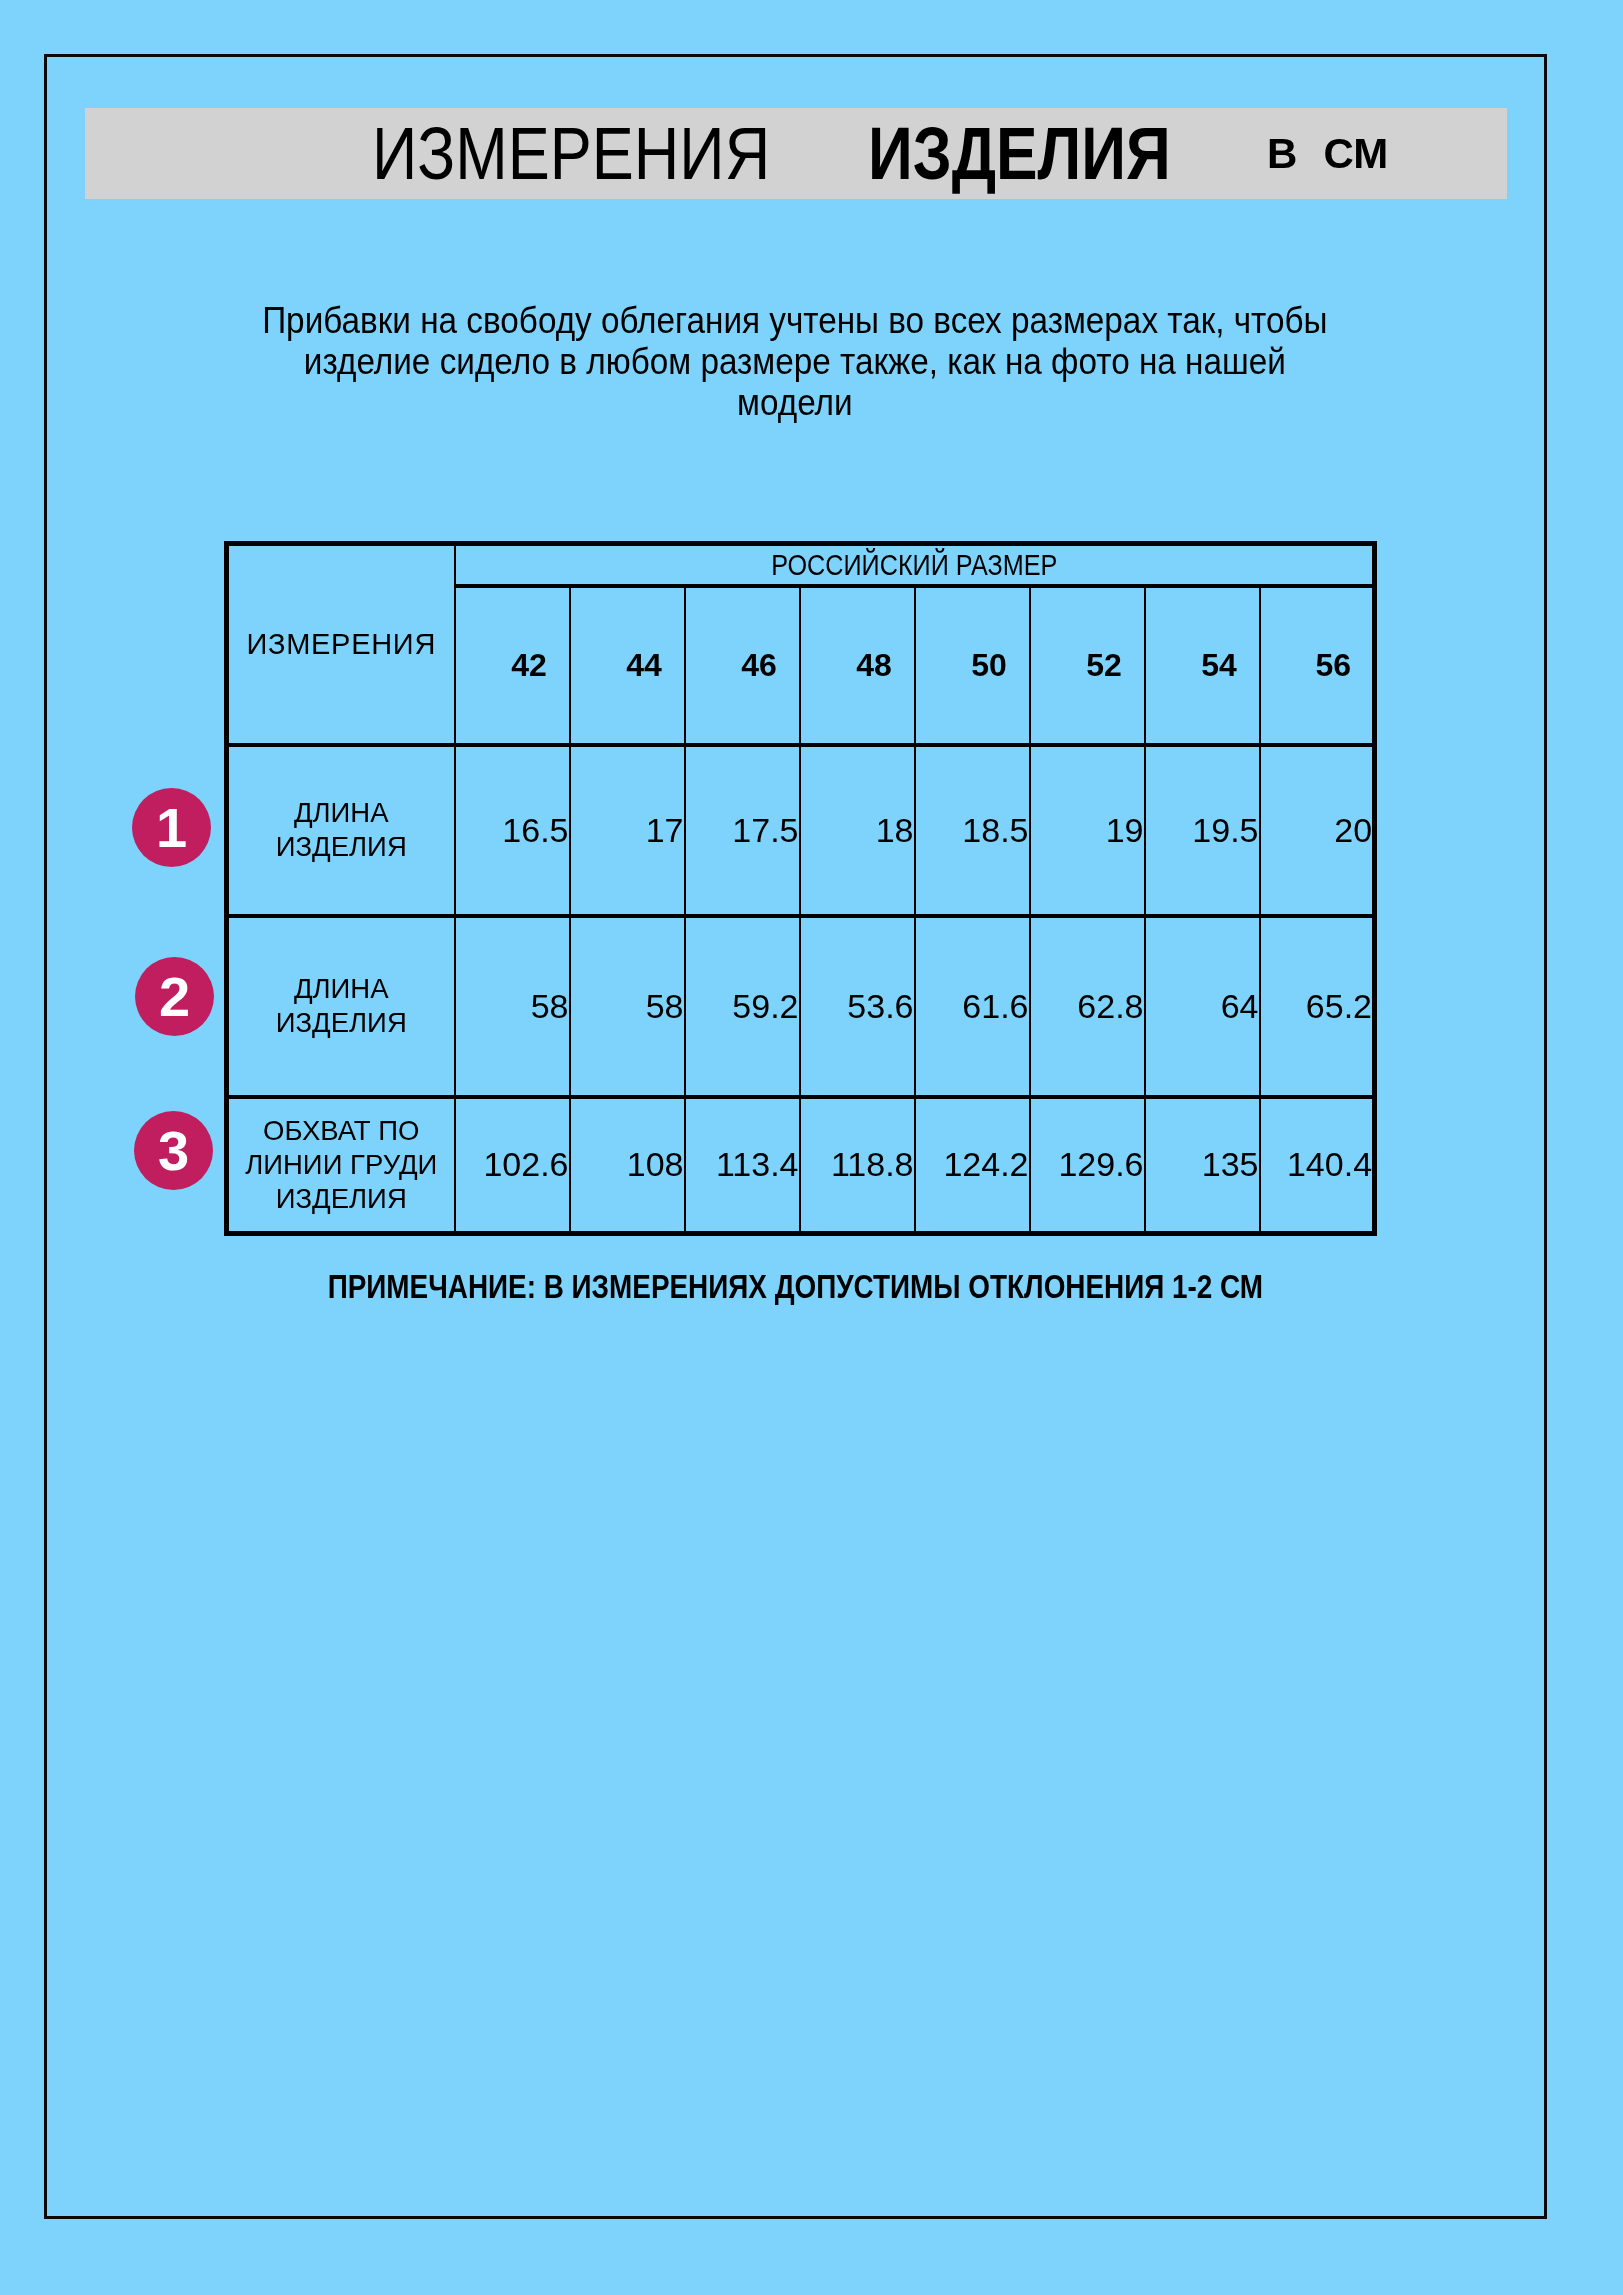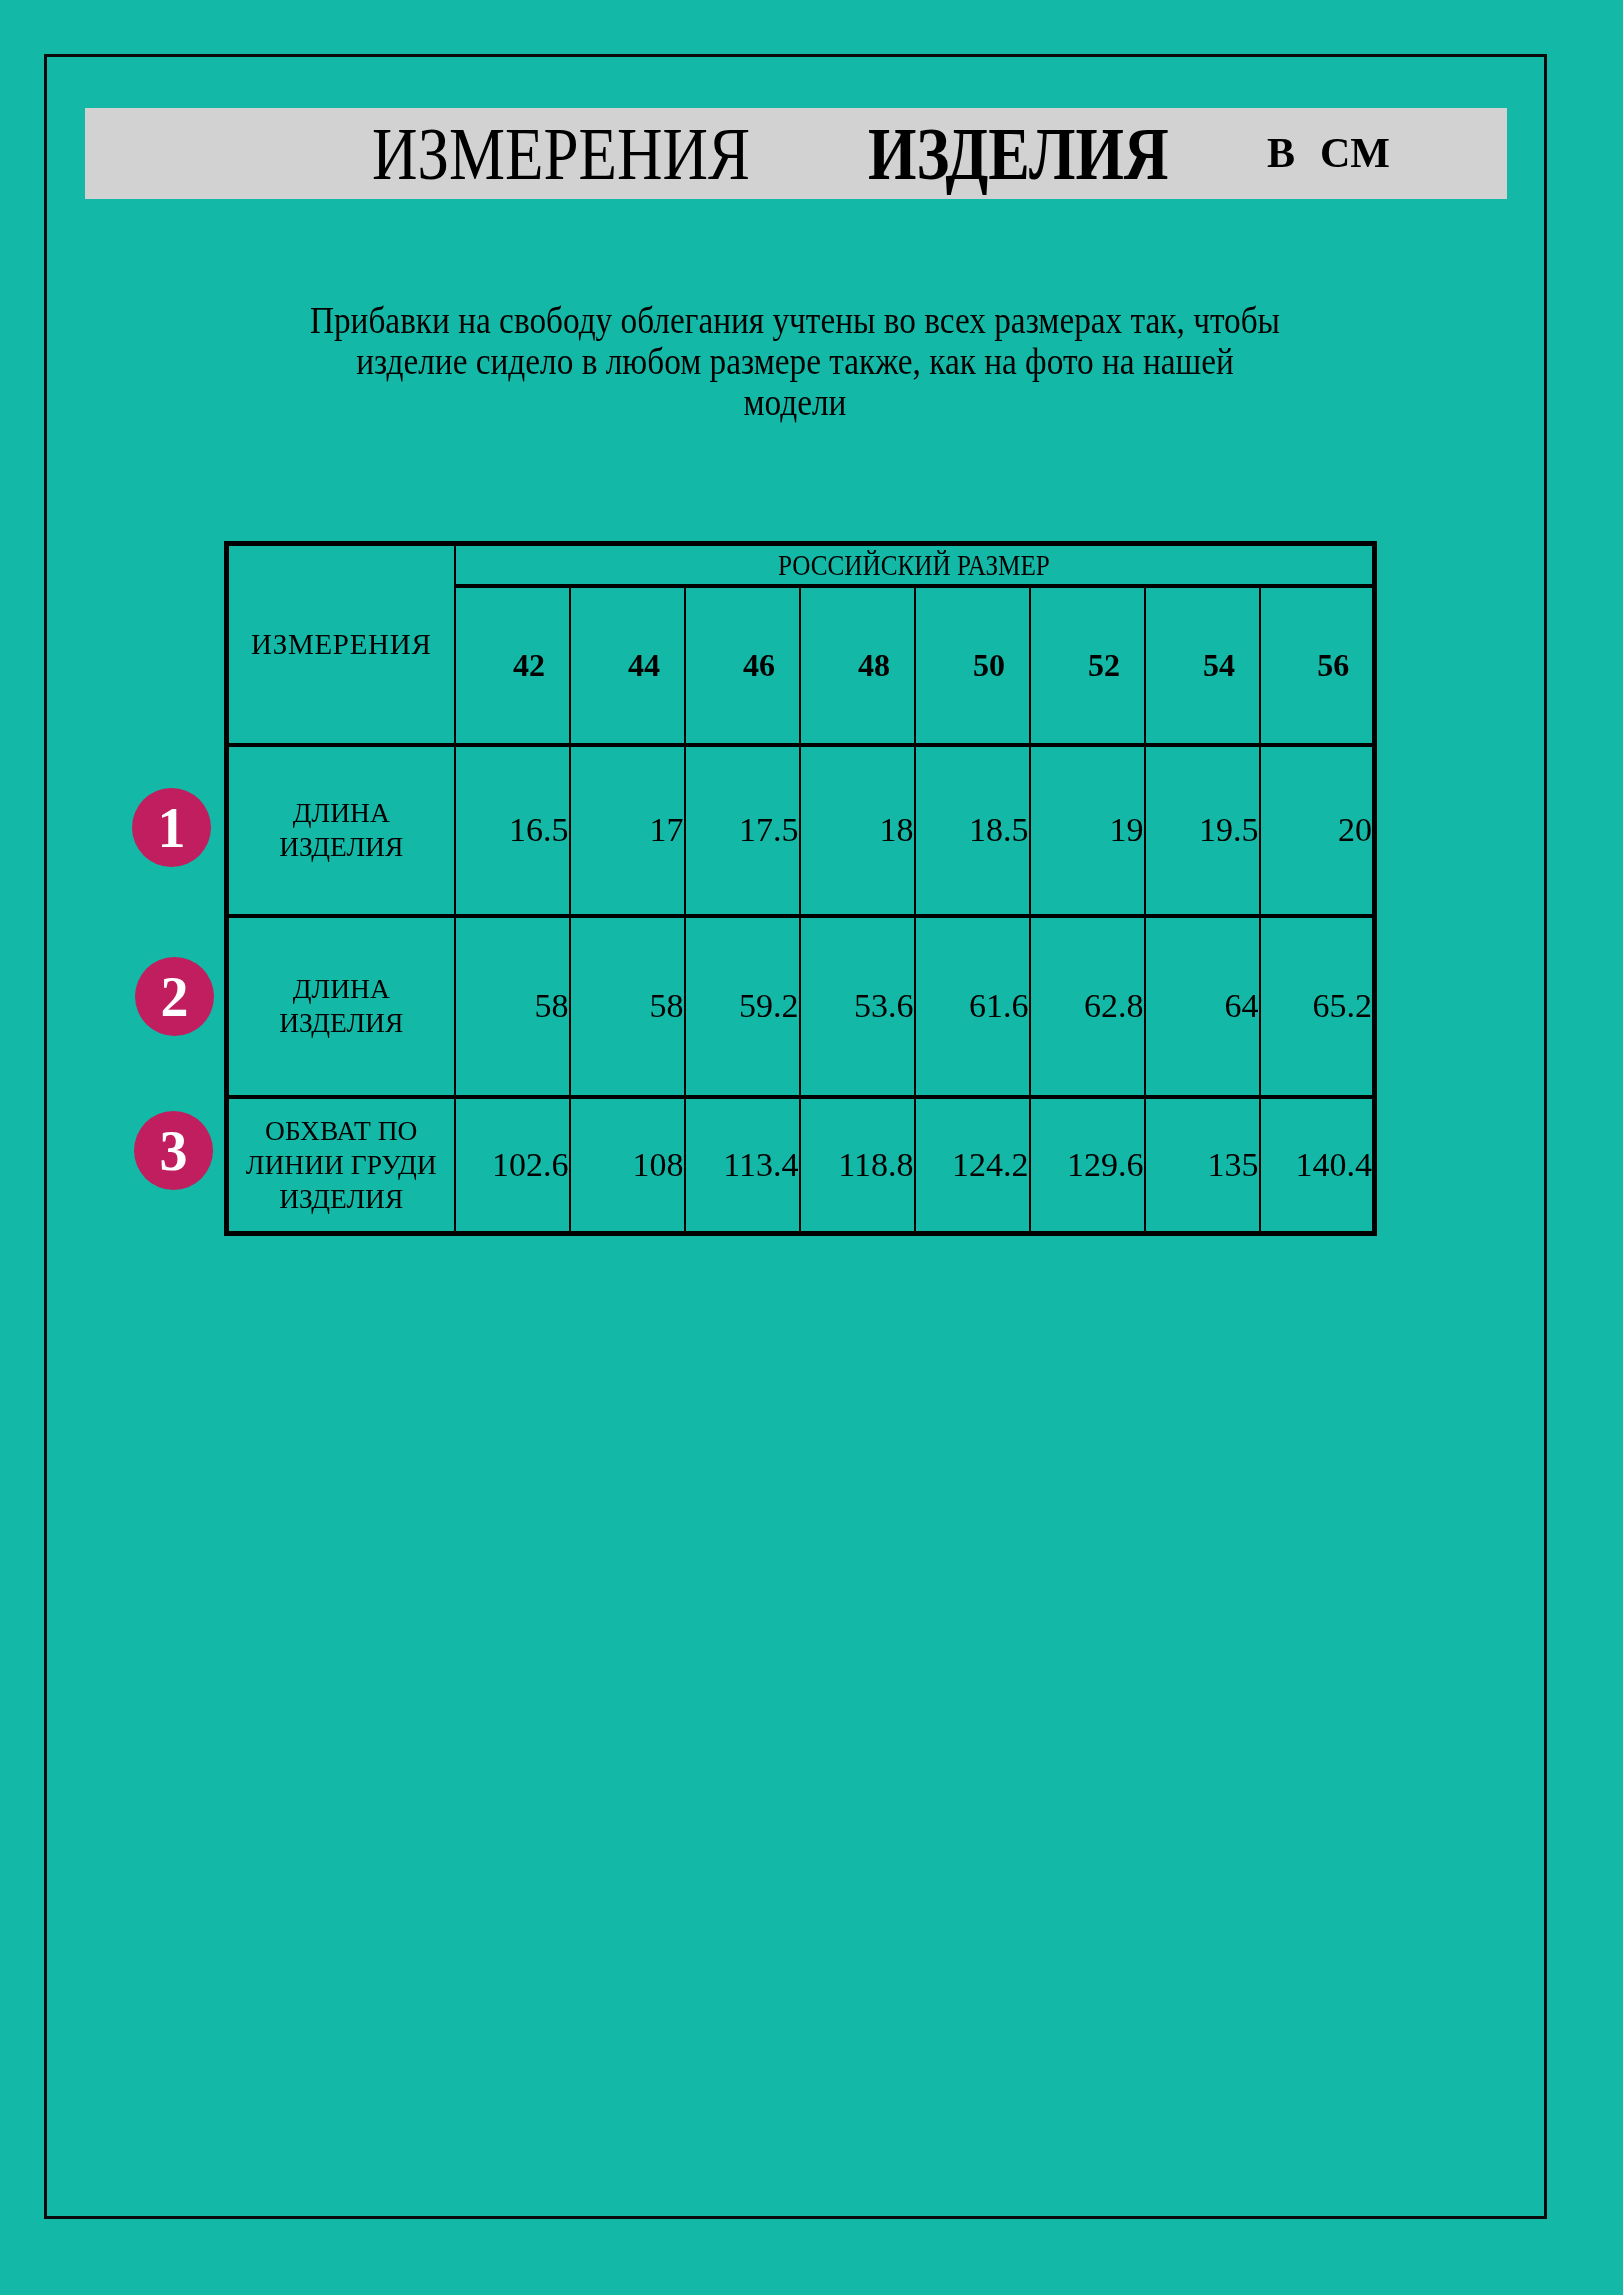--- a/index.html
+++ b/index.html
@@ -1,17 +1,17 @@
 <!DOCTYPE html>
 <html style="font-size:10.5px"><head>
 <meta charset="utf-8">
 <style>
   html,body{margin:0;padding:0;background:#ffffff;}
-  #page{position:relative;width:1623px;height:2295px;background:#14b8a6;overflow:hidden;
-        font-family:Liberation Serif, serif;color:#000;}
+  #page{position:relative;width:1623px;height:2295px;background:#7dd3fc;overflow:hidden;
+        font-family:Liberation Sans, sans-serif;color:#000;}
   
   .frame{position:absolute;left:44px;top:54px;width:1497px;height:2159px;
          border:3.3px solid #0a0a0a;}
   
   .band{position:absolute;left:85px;top:108px;width:1422px;height:91px;background:#d2d2d2;}
   .band .w{position:absolute;top:0;line-height:91px;white-space:nowrap;}
   .t1{left:287px;font-size:75px;font-weight:400;transform:scaleX(0.84);transform-origin:left center;}
   .t2{left:783px;font-size:75px;font-weight:700;transform:scaleX(0.83);transform-origin:left center;}
   .t3{left:1182px;font-size:42px;font-weight:700;word-spacing:14.4px;}
   
@@ -129,15 +129,18 @@
         <td class="val">140.4</td>
       </tr>
     </tbody>
       </table>
   </div>
 
   <div class="circ c1">1</div>
   <div class="circ c2">2</div>
   <div class="circ c3">3</div>
 
+  <div class="center-col note">
+    <span class="cx">ПРИМЕЧАНИЕ: В ИЗМЕРЕНИЯХ ДОПУСТИМЫ ОТКЛОНЕНИЯ 1-2 СМ</span>
+  </div>
 
 </div>
 
 
 </body></html>

